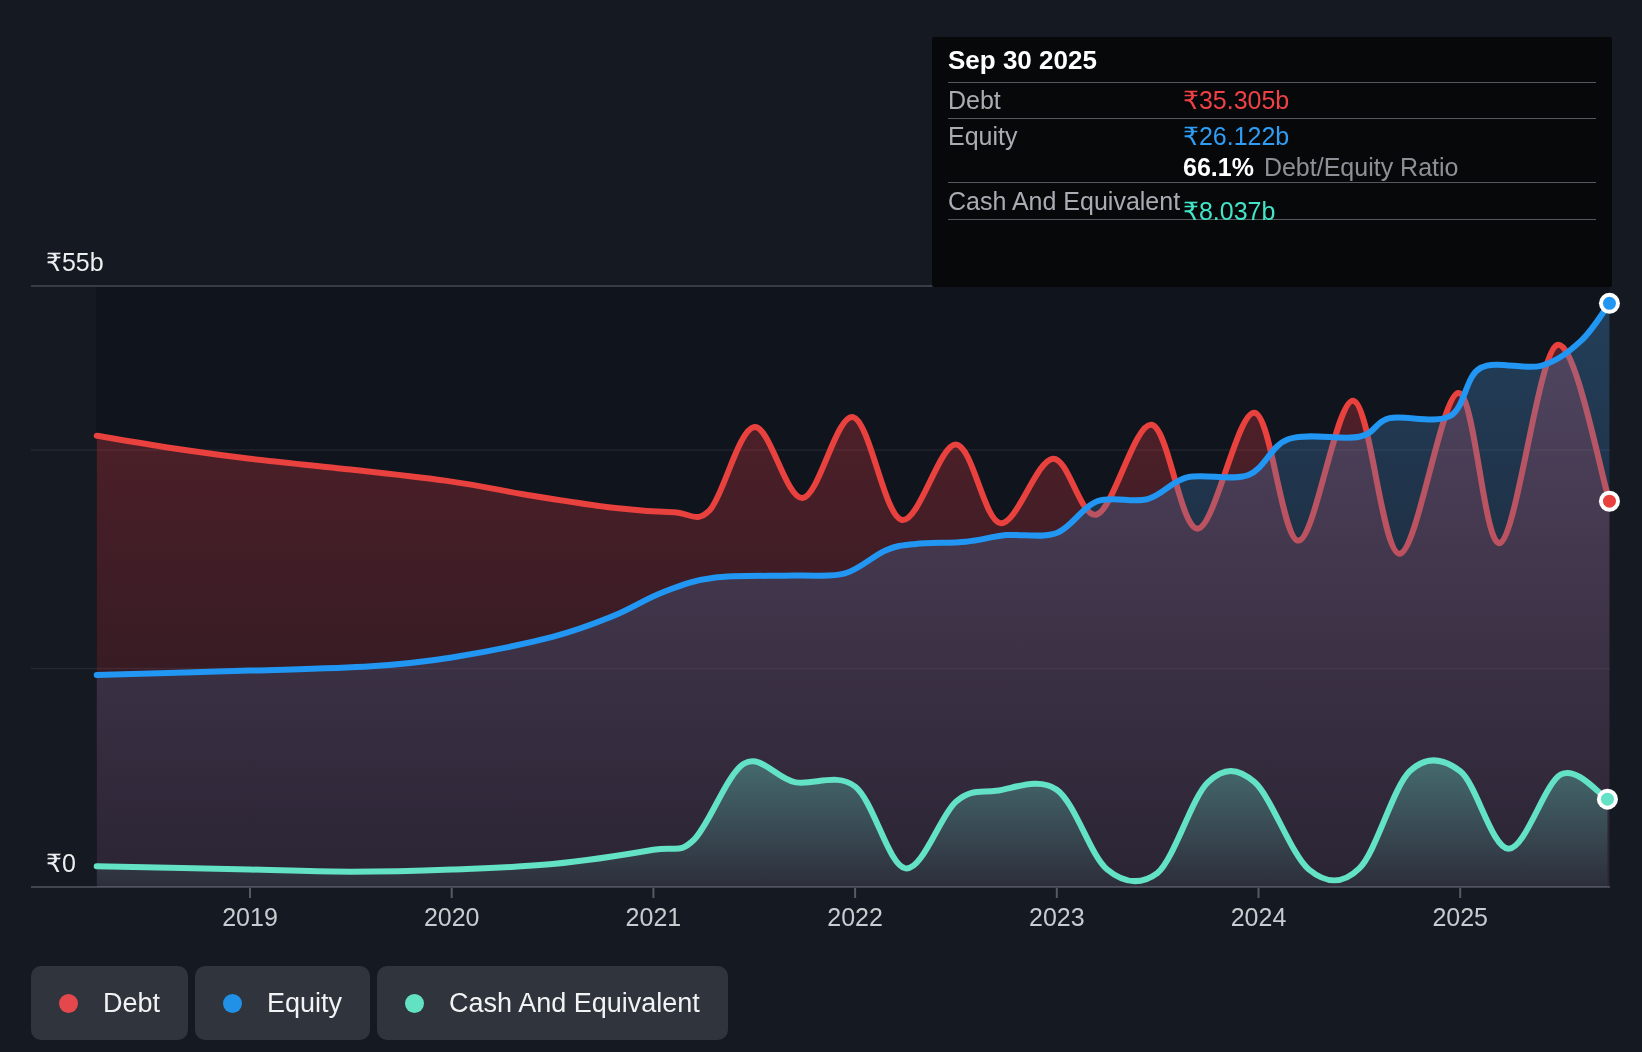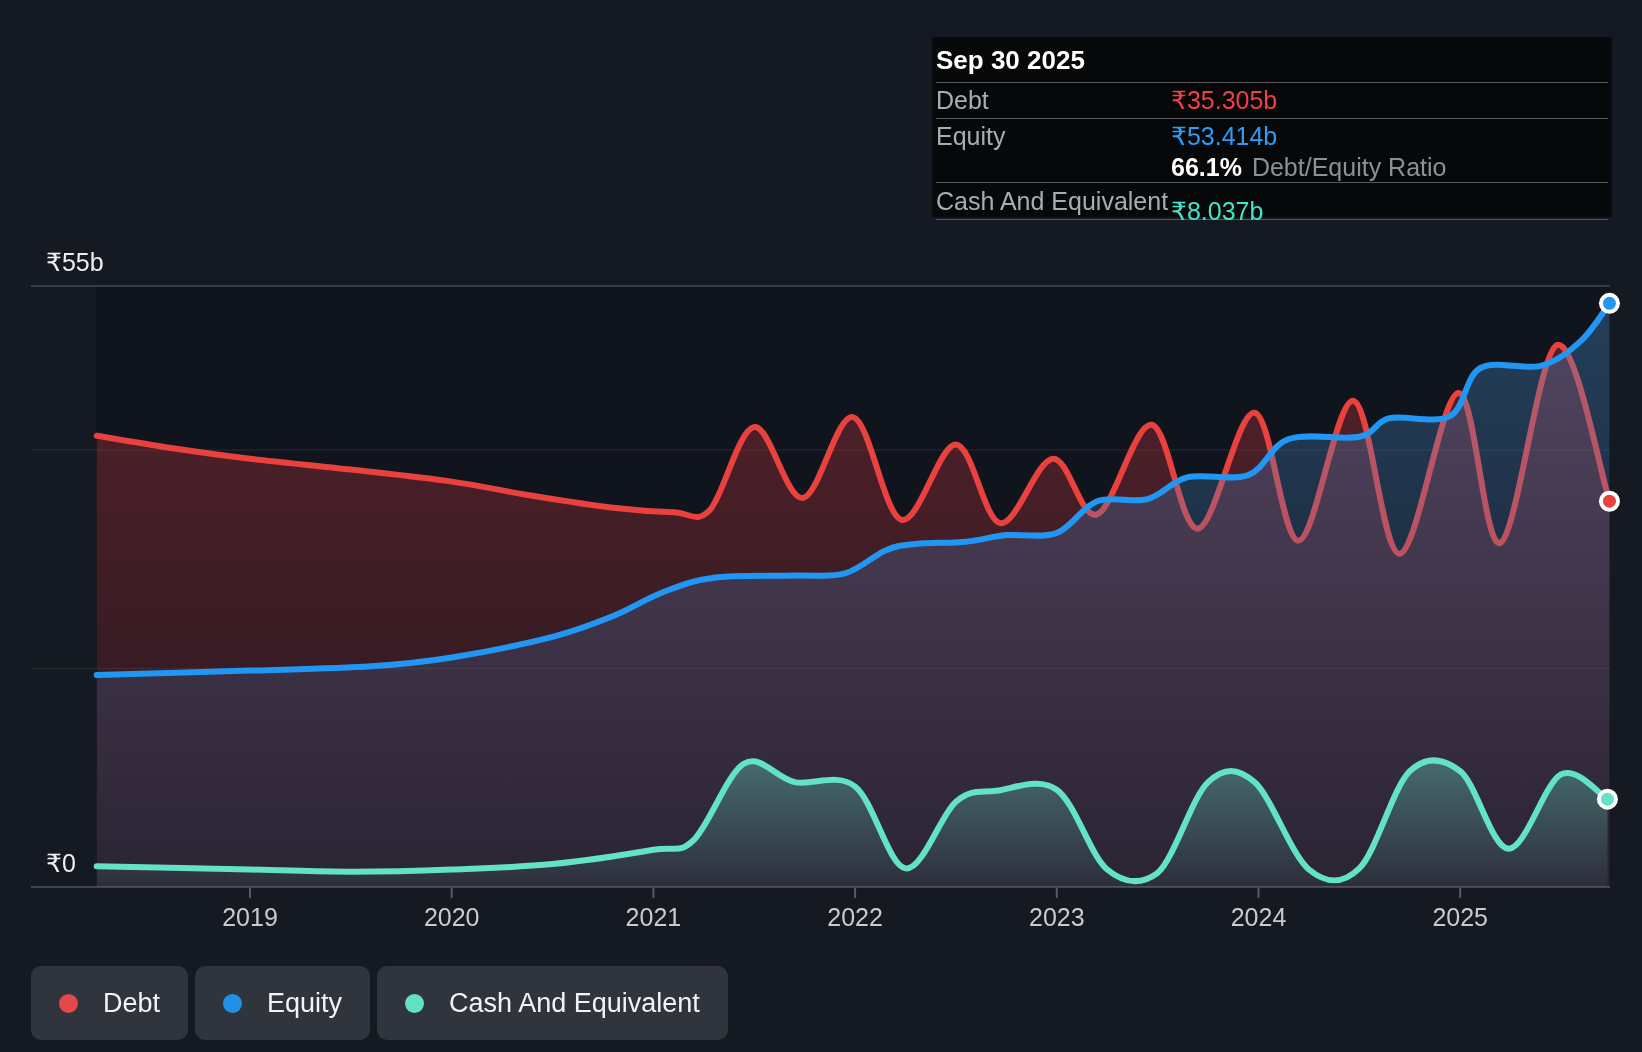--- a/index.html
+++ b/index.html
@@ -1,22 +1,22 @@
 <!DOCTYPE html>
 <html><head>
 <meta charset="utf-8">
 <style>
   html,body{margin:0;padding:0;background:#151a22;width:1642px;height:1052px;overflow:hidden;
     font-family:"Liberation Sans","DejaVu Sans",sans-serif;}
   #stage{position:relative;width:1642px;height:1052px;background:#151a22;}
   #chart-svg{position:absolute;left:0;top:0;width:1642px;height:1052px;}
 
   
-  .tooltip{position:absolute;left:932px;top:37px;width:680px;height:180px;background:#060809;
-    border-radius:2px;box-sizing:border-box;padding:0 4px;z-index:5;}
+  .tooltip{position:absolute;left:932px;top:37px;width:680px;height:250px;background:#060809;
+    border-radius:2px;box-sizing:border-box;padding:0 16px;z-index:5;}
   .tt-title{height:45px;line-height:47px;color:#ffffff;font-size:26px;font-weight:bold;
     border-bottom:1px solid #55585c;}
   .tt-row{display:flex;align-items:center;box-sizing:border-box;}
   .tt-sep{border-bottom:1px solid #55585c;}
   .tt-label{flex:0 0 235px;color:#a9adb3;font-size:25px;}
   .tt-value{font-size:25px;font-weight:normal;}
   .val-debt{color:#ef4146;}
   .val-equity{color:#2f9df5;}
   .val-cash{color:#43e5c8;margin-top:20px;}
   .row-debt{height:36px;}
@@ -94,21 +94,21 @@
   </svg>
 
   <div class="tooltip">
     <div class="tt-title">Sep 30 2025</div>
     <div class="tt-row tt-sep row-debt">
       <span class="tt-label">Debt</span>
       <span class="tt-value val-debt">₹35.305b</span>
     </div>
     <div class="tt-row row-equity">
       <span class="tt-label">Equity</span>
-      <span class="tt-value val-equity">₹53.414b</span>
+      <span class="tt-value val-equity">₹26.122b</span>
     </div>
     <div class="tt-row tt-sep row-ratio">
       <span class="tt-label"></span>
       <span>
         <span class="ratio-bold">66.1%</span><span class="ratio-rest">Debt/Equity Ratio</span>
       </span>
     </div>
     <div class="tt-row tt-sep row-cash">
       <span class="tt-label">Cash And Equivalent</span>
       <span class="tt-value val-cash">₹8.037b</span>

